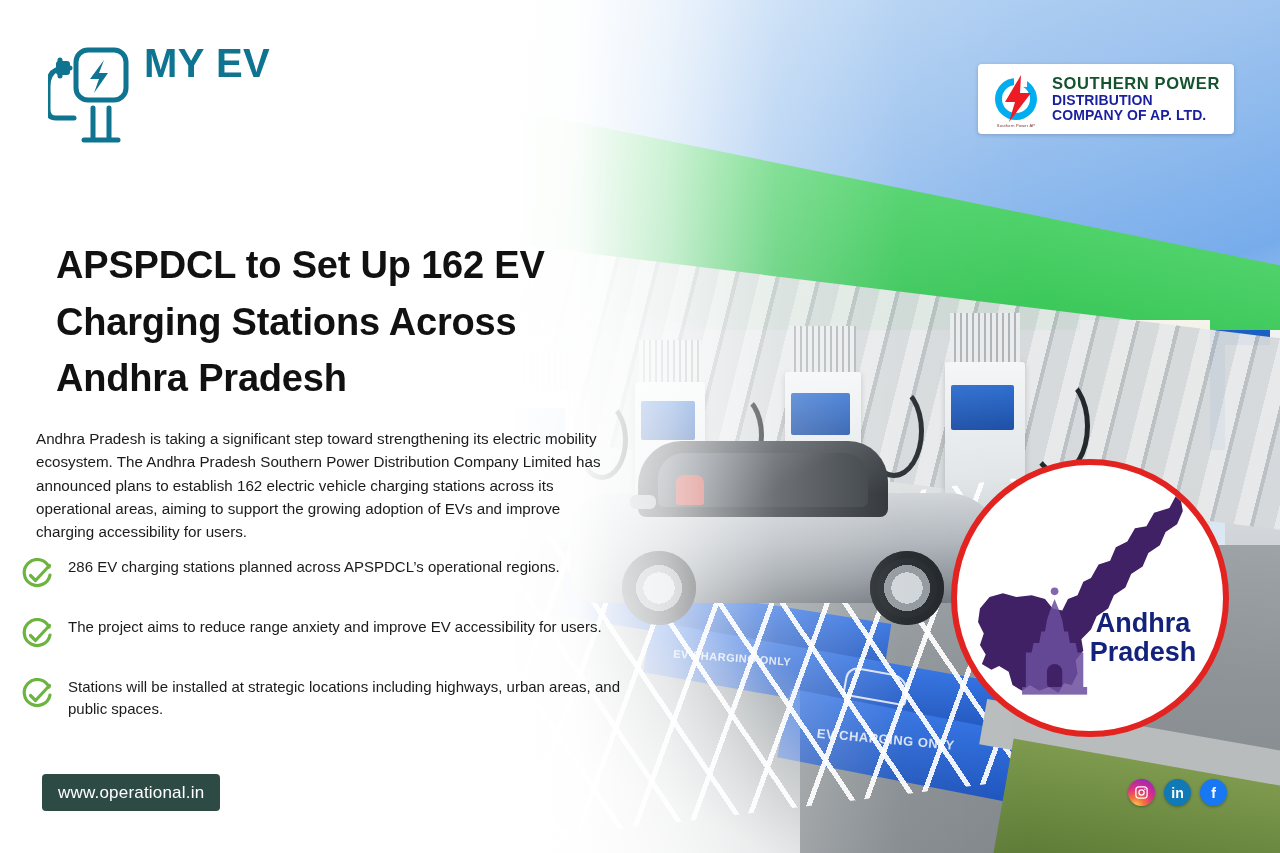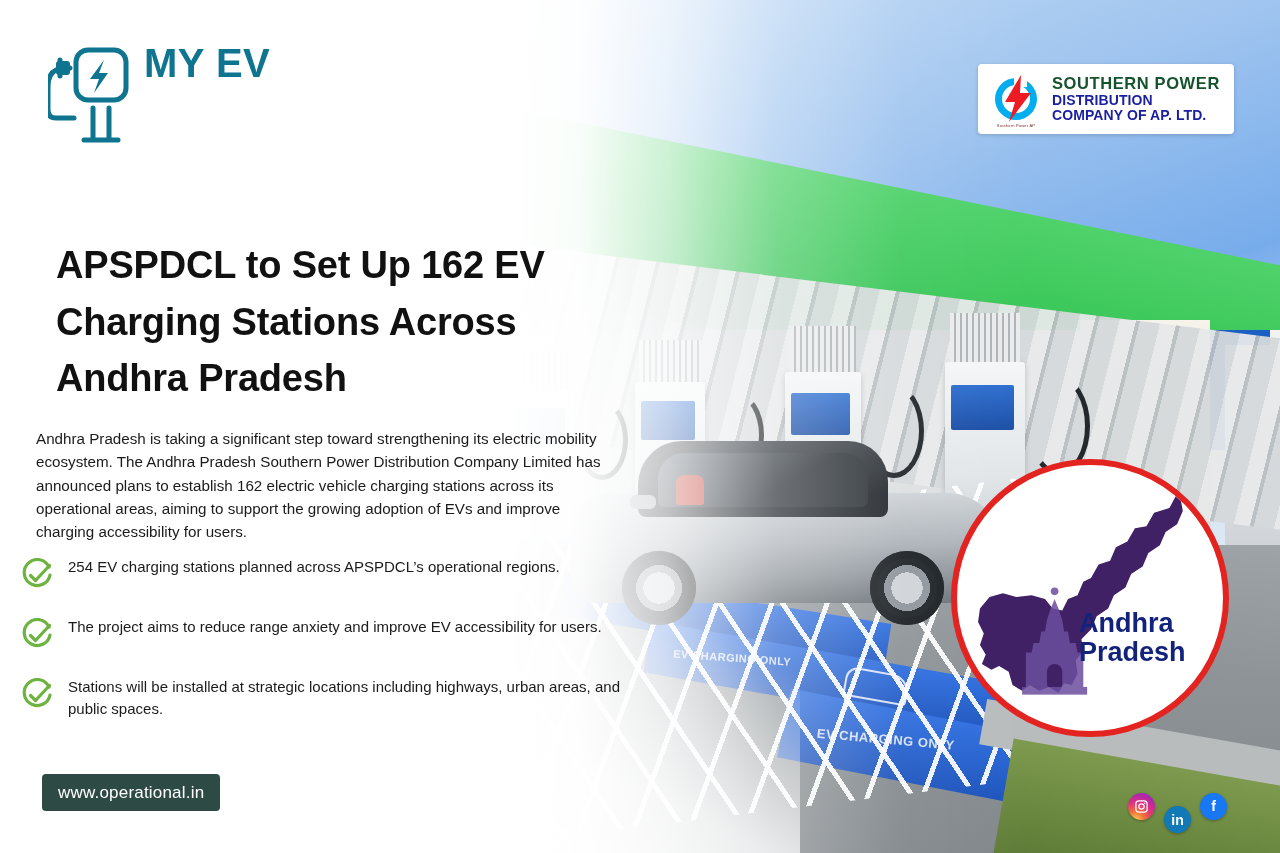--- a/index.html
+++ b/index.html
@@ -106,29 +106,29 @@
   .chk{flex:none;width:34px;height:34px;margin-top:2px;}
   .bullet p{margin:0;font-size:15px;color:#1b1b1b;line-height:1.48;width:570px;}
 
   
   .url{position:absolute;left:42px;top:774px;height:37px;background:#2e4a45;border-radius:4px;
     display:flex;align-items:center;padding:0 16px;color:#fff;font-size:17px;letter-spacing:.2px;}
 
   
   .mapcircle{position:absolute;left:951px;top:459px;width:278px;height:278px;border-radius:50%;
     background:#fff;border:6px solid #e3231f;box-sizing:border-box;overflow:hidden;}
-  .map-label{position:absolute;right:16px;top:144px;width:128px;text-align:left;
+  .map-label{position:absolute;right:16px;top:144px;width:128px;text-align:center;
     color:#13237c;font-size:27px;font-weight:700;line-height:1.07;margin-left:48px;}
 
   
   .social{position:absolute;left:1128px;top:779px;display:flex;gap:9px;align-items:center;}
   .soc{width:27px;height:27px;border-radius:50%;display:flex;align-items:center;justify-content:center;
     color:#fff;font-weight:700;font-size:14px;box-shadow:0 1px 3px rgba(0,0,0,.3);}
   .soc.ig{background:radial-gradient(circle at 28% 102%,#fdd25c 0%,#f3743a 26%,#e0327f 52%,#b427a7 76%,#6f34d8 100%);}
-  .soc.li{background:#1179b5;margin-top:27px;}
+  .soc.li{background:#1179b5;}
   .soc.fb{background:#1877f2;}
 </style>
 </head>
 <body>
 
 <div class="poster">
 
   <div class="photo">
     <div class="sky"></div>
     <div class="canopy"></div>
@@ -232,21 +232,21 @@
   <p class="body-copy">Andhra Pradesh is taking a significant step toward strengthening its electric mobility ecosystem. The Andhra Pradesh Southern Power Distribution Company Limited has announced plans to establish 162 electric vehicle charging stations across its operational areas, aiming to support the growing adoption of EVs and improve charging accessibility for users.</p>
 
   <div class="bullets">
     <div class="bullet">
       <span class="chk">
         <svg viewBox="0 0 34 34" width="34" height="34">
           <path d="M29 9 A13 13 0 1 0 30 17" fill="none" stroke="#6DB33F" stroke-width="3.2" stroke-linecap="round"></path>
           <path d="M10.5 17.5 L15.5 22.5 L29.5 7.5" fill="none" stroke="#6DB33F" stroke-width="3.2" stroke-linecap="round" stroke-linejoin="round"></path>
         </svg>
       </span>
-      <p>254 EV charging stations planned across APSPDCL’s operational regions.</p>
+      <p>286 EV charging stations planned across APSPDCL’s operational regions.</p>
     </div>
     <div class="bullet">
       <span class="chk">
         <svg viewBox="0 0 34 34" width="34" height="34">
           <path d="M29 9 A13 13 0 1 0 30 17" fill="none" stroke="#6DB33F" stroke-width="3.2" stroke-linecap="round"></path>
           <path d="M10.5 17.5 L15.5 22.5 L29.5 7.5" fill="none" stroke="#6DB33F" stroke-width="3.2" stroke-linecap="round" stroke-linejoin="round"></path>
         </svg>
       </span>
       <p>The project aims to reduce range anxiety and improve EV accessibility for users.</p>
     </div>

